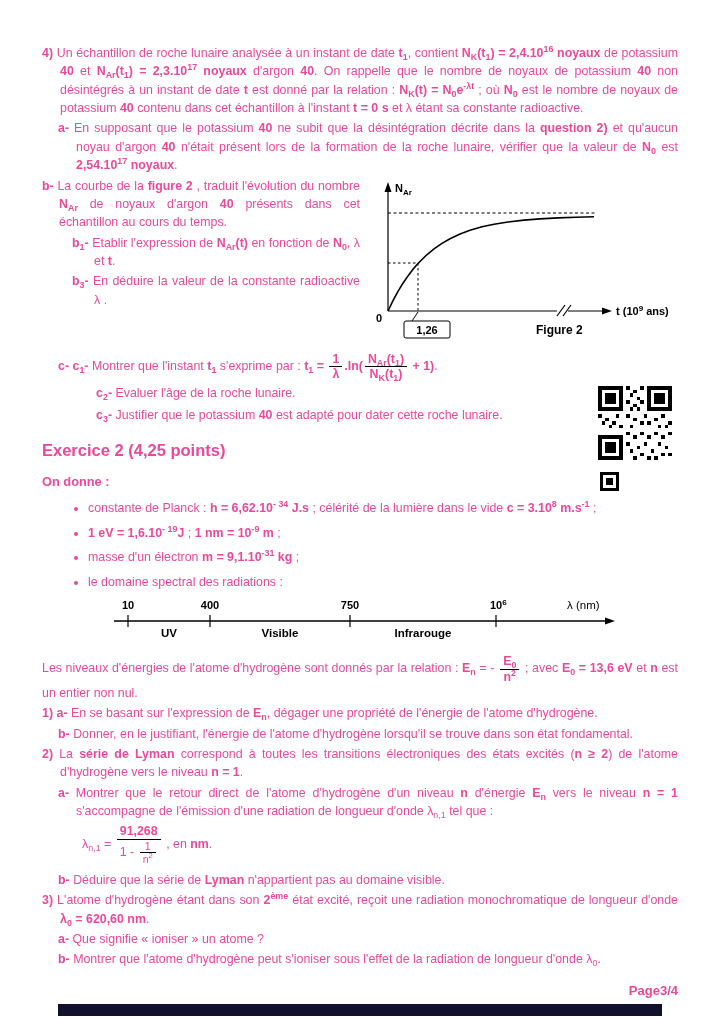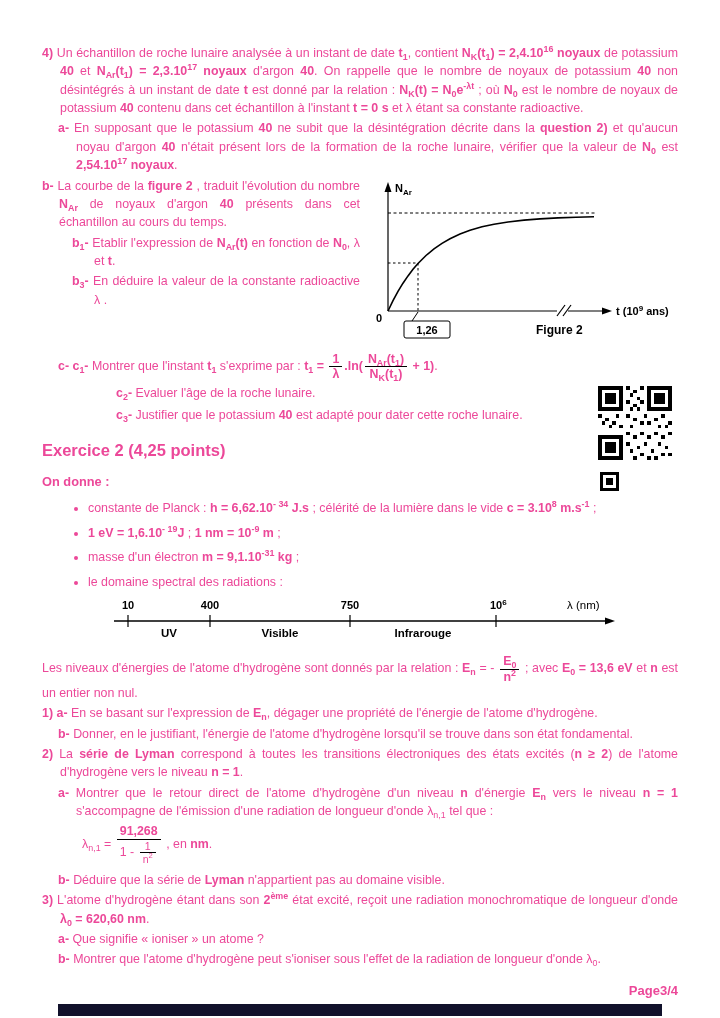--- a/index.html
+++ b/index.html
@@ -7,21 +7,21 @@
         font-family:"Liberation Sans",sans-serif;font-size:12.4px;line-height:1.48;
         box-sizing:border-box;padding:44px 42px 0 42px;overflow:hidden;}
   p{margin:0 0 2px 0;}
   .just{text-align:justify;}
   sub,sup{font-size:0.72em;line-height:0;}
   .hang18{padding-left:18px;text-indent:-18px;}
   .sub-a{margin-left:16px;padding-left:18px;text-indent:-18px;}
   .qb{padding-left:17px;text-indent:-17px;}
   .qb-sub{margin-left:30px;padding-left:22px;text-indent:-22px;}
   .c1{margin-left:16px;margin-top:4px;}
-  .c-sub{margin-left:74px;margin-top:3px;}
+  .c-sub{margin-left:54px;margin-top:3px;}
   .frac{display:inline-block;vertical-align:middle;text-align:center;line-height:1.15;margin:0 2px;}
   .frac .num{display:block;border-bottom:1px solid #000;padding:0 3px;}
   .frac .den{display:block;padding:0 3px;}
   .frac .frac{font-size:0.85em;vertical-align:middle;}
   .row{display:flex;gap:8px;margin:2px 0;}
   .col-text{width:318px;flex:none;}
   .col-fig{flex:1;padding-top:2px;}
   h2.ex-title{font-size:16.5px;margin:14px 0 10px 0;font-family:"Liberation Sans",sans-serif;}
   .given{font-weight:bold;font-size:12.8px;margin:0 0 8px 0;}
   ul.bullets{list-style:disc;margin:0 0 6px 0;padding-left:46px;}

